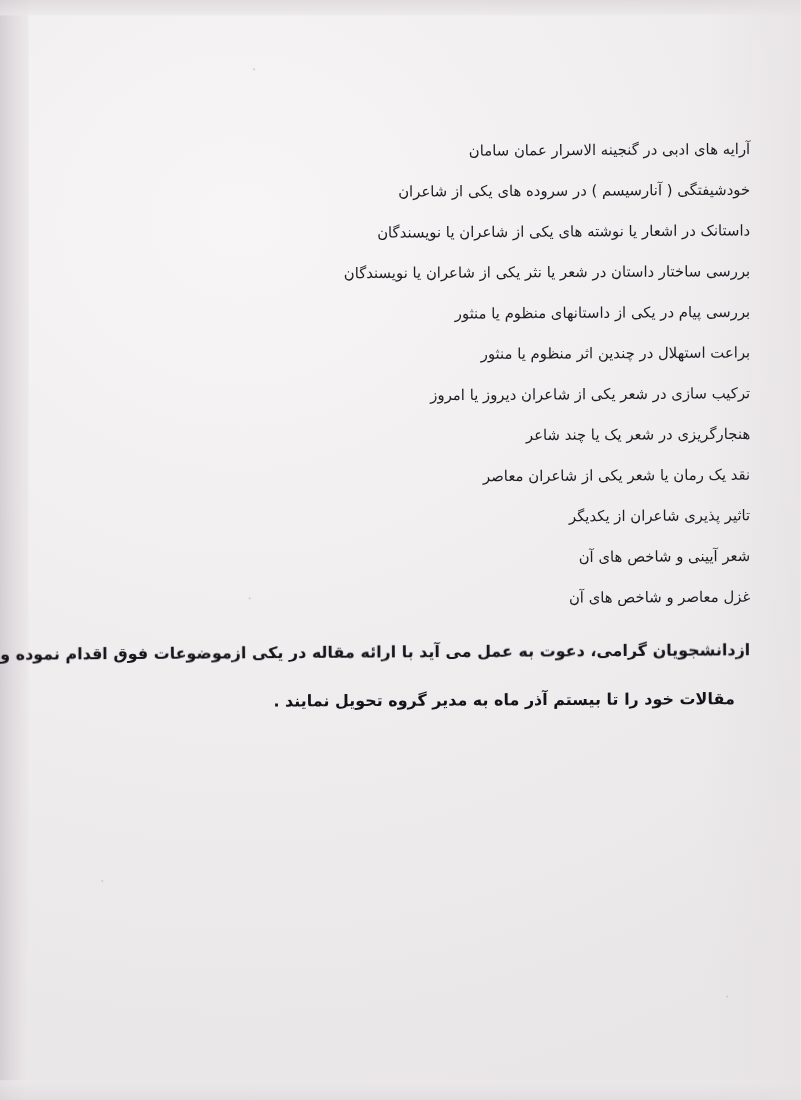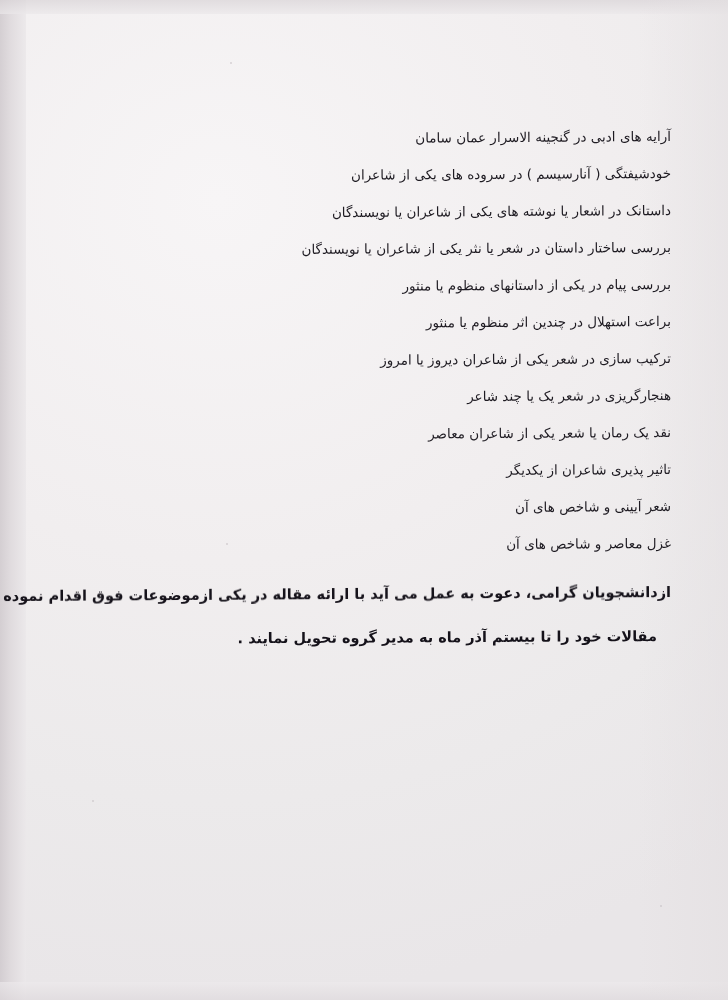--- a/index.html
+++ b/index.html
@@ -65,21 +65,21 @@
   .speck {
     position: absolute;
     background: #bdb7bb;
     border-radius: 50%;
     opacity: .55;
   }
 
   .content {
     position: absolute;
     top: 130px;
-    right: 57px;
+    right: 46px;
     left: 58px;
     text-align: right;
   }
   .line {
     color: #1e1b22;
     font-size: 13.5px;
     line-height: 1;
     margin-bottom: 23.5px;
     white-space: nowrap;
     letter-spacing: 0px;

